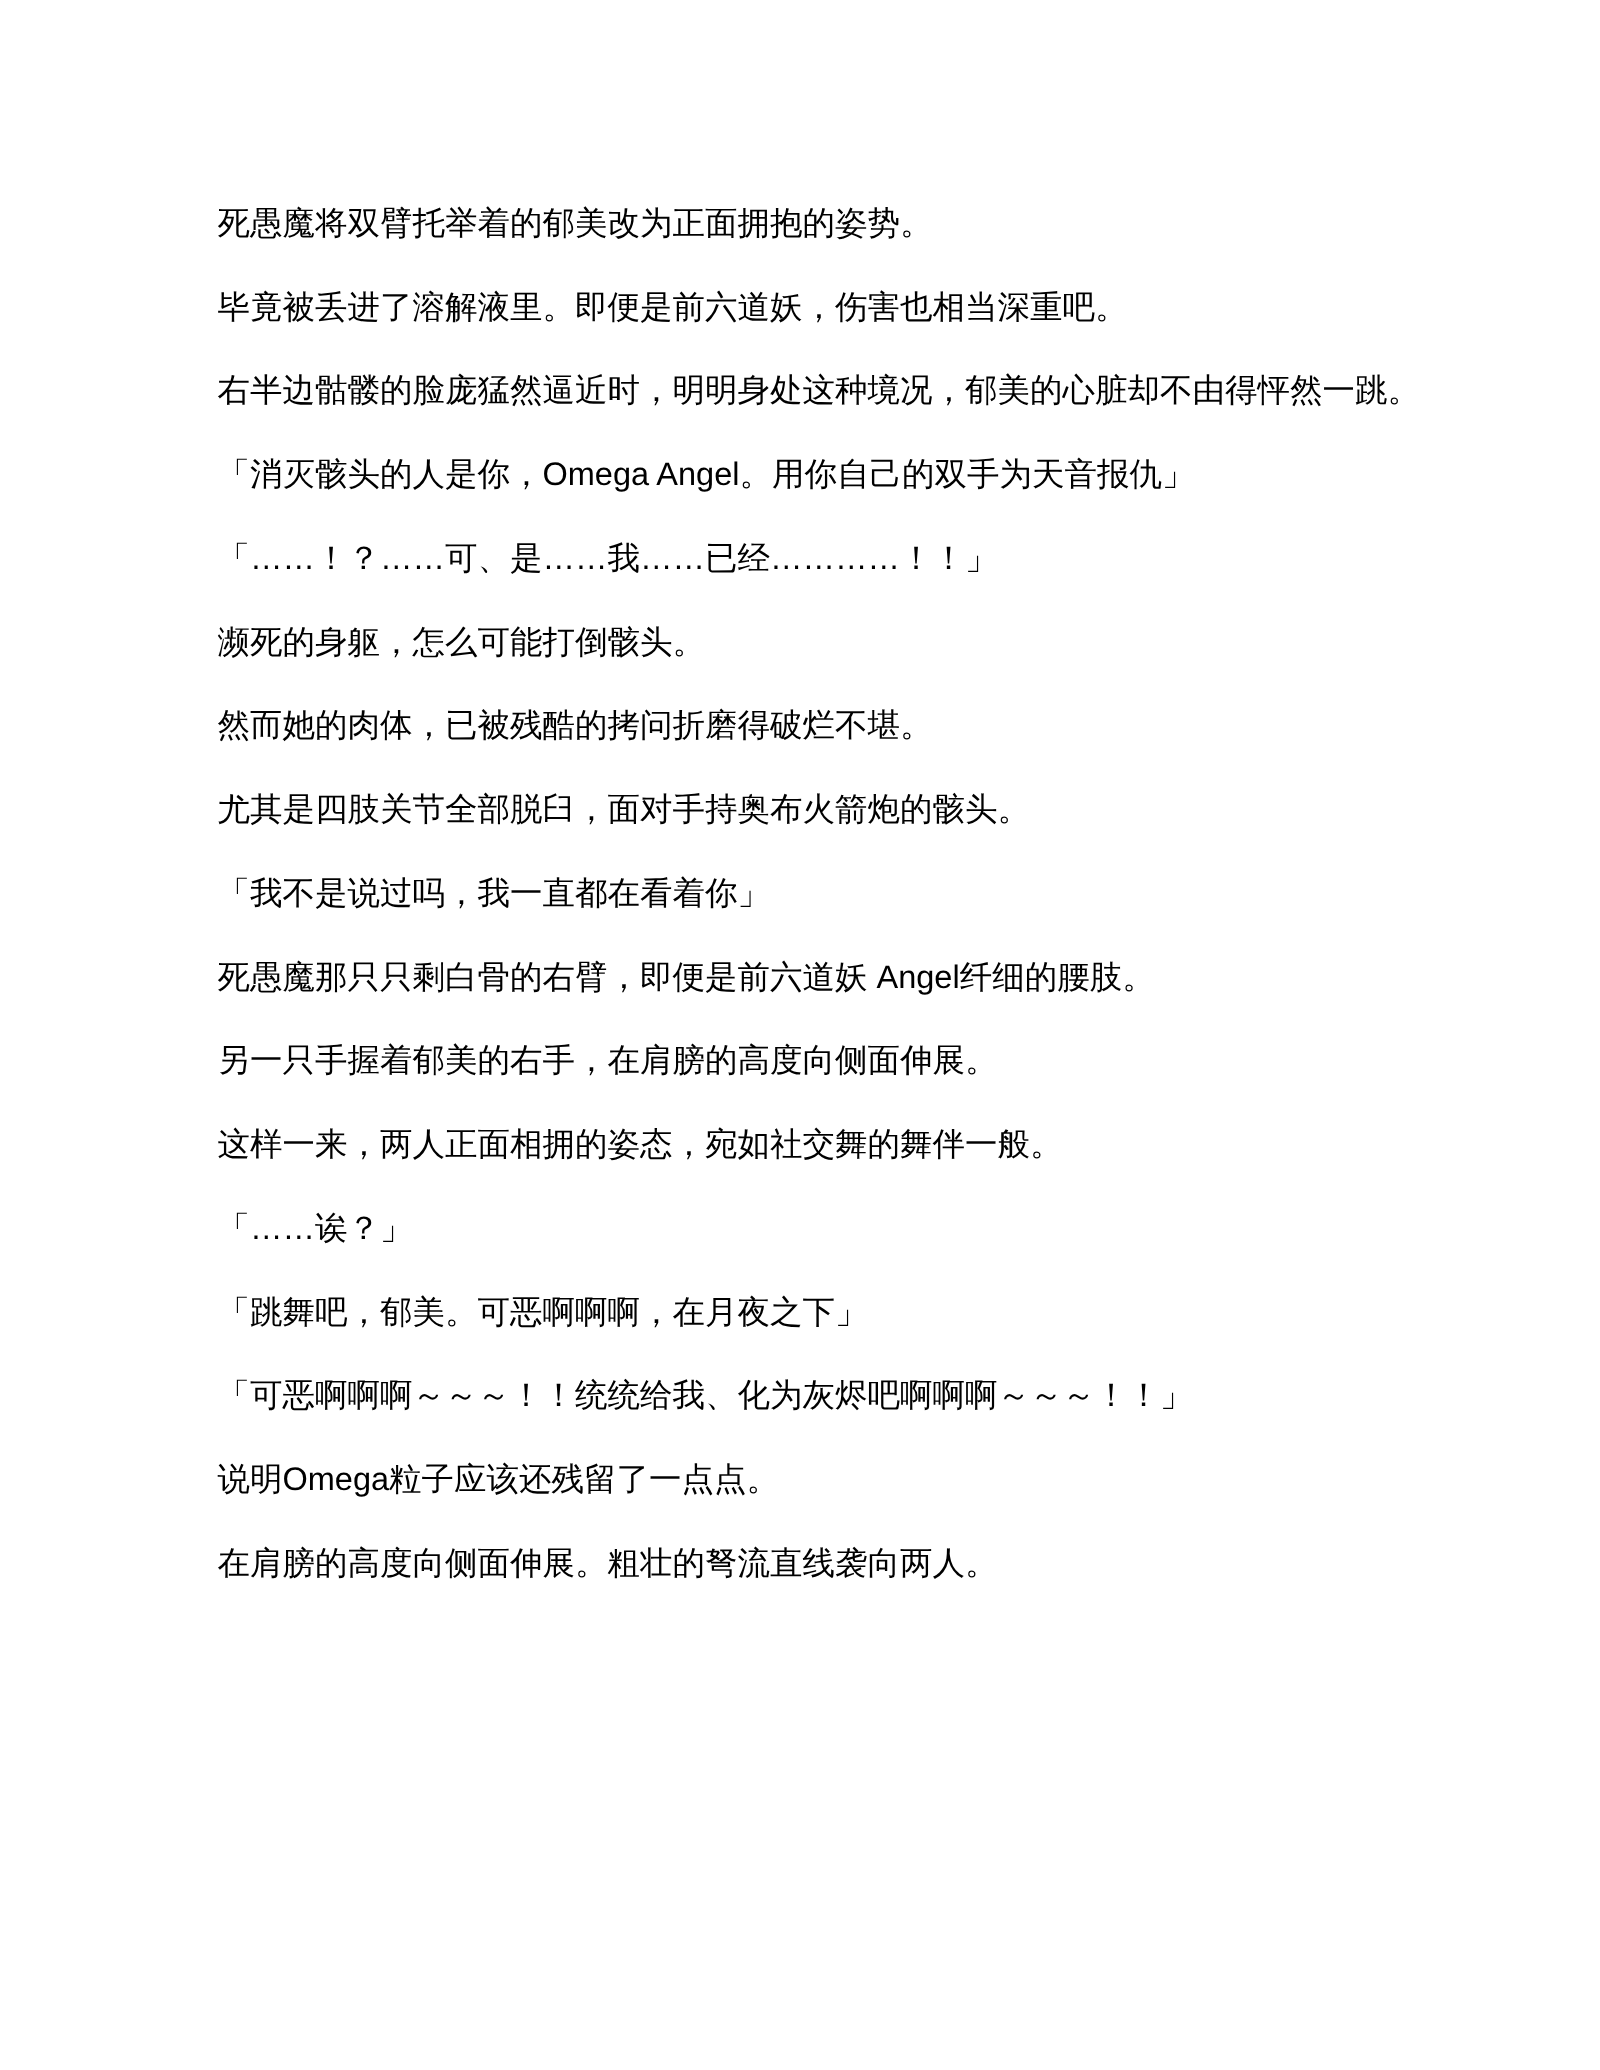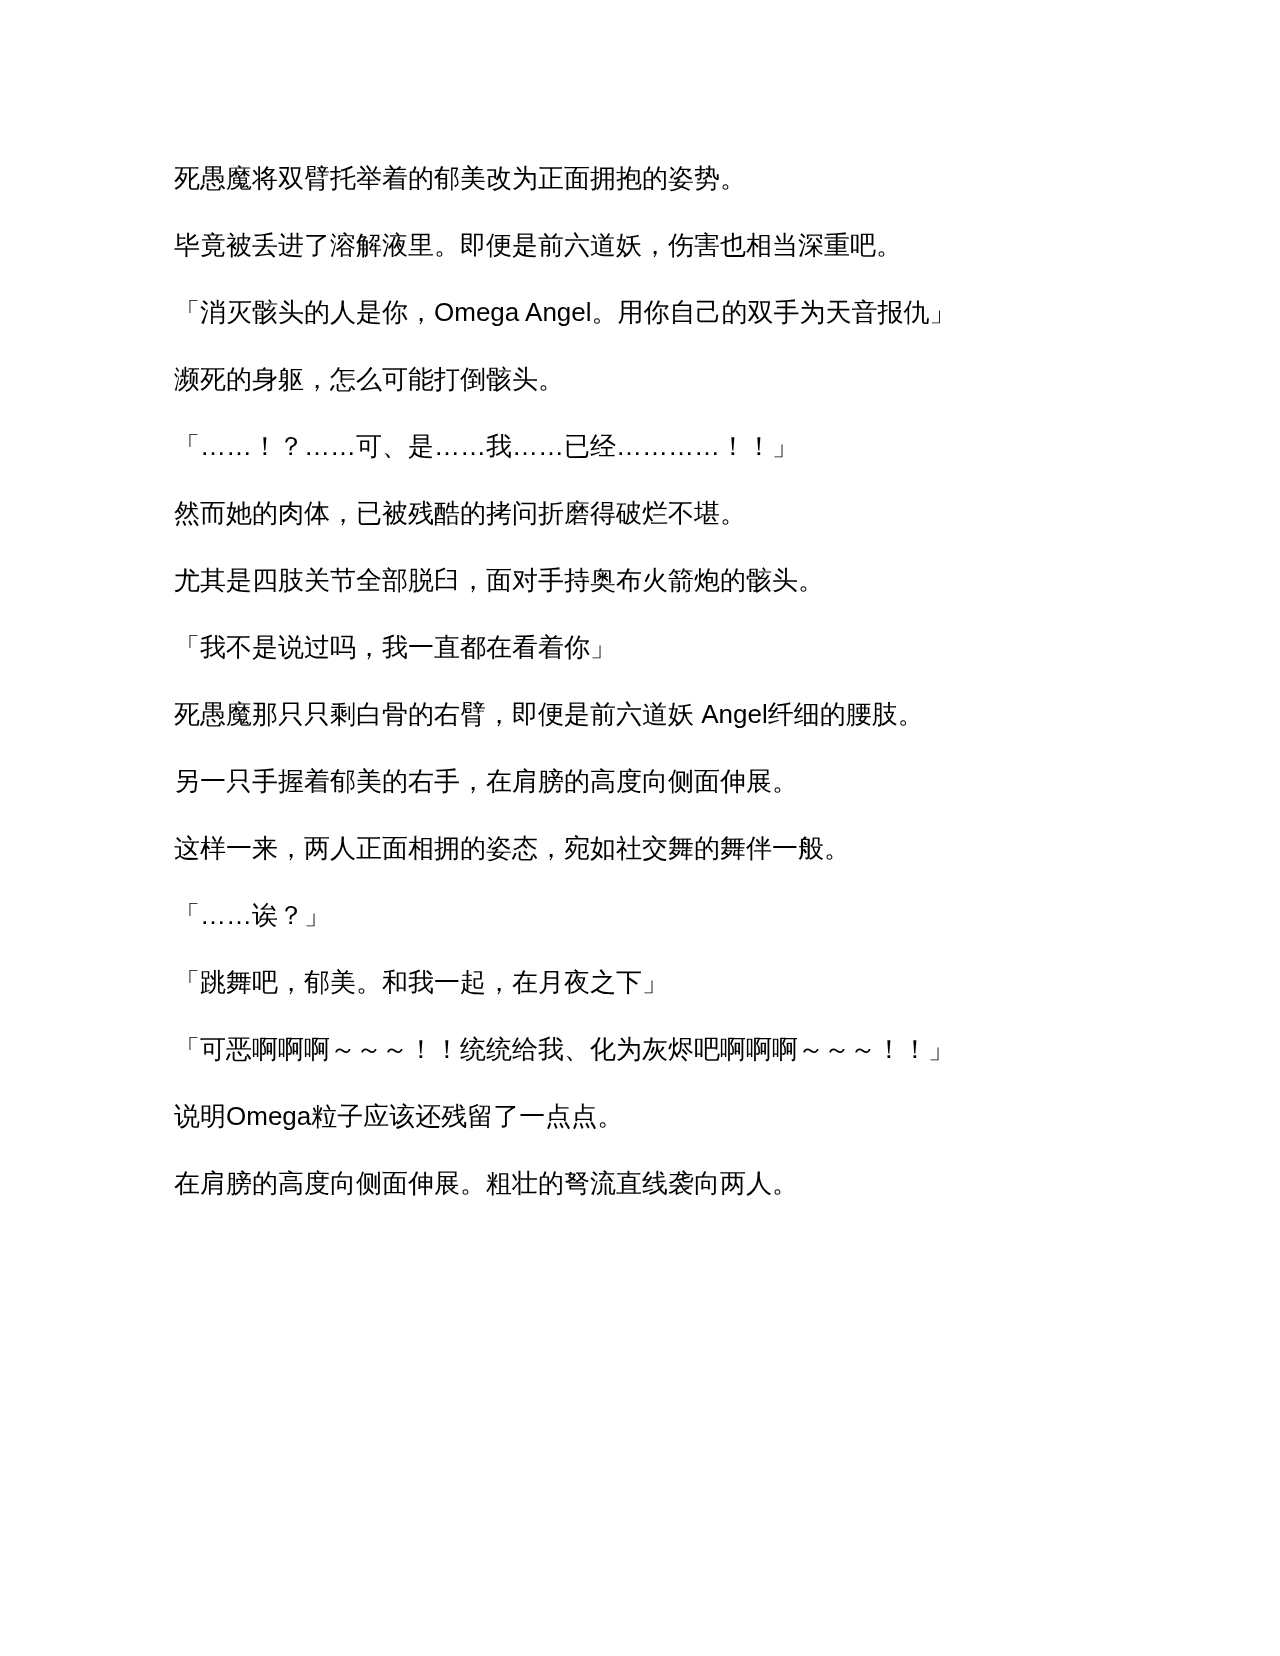--- a/index.html
+++ b/index.html
@@ -34,28 +34,29 @@
       font-weight: 400;
     }
   </style>
 </head>
 <body>
 
 <main class="page">
   <div class="text-block">
     <p class="para">死愚魔将双臂托举着的郁美改为正面拥抱的姿势。</p>
     <p class="para">毕竟被丢进了溶解液里。即便是前六道妖，伤害也相当深重吧。</p>
+    <p class="para">右半边骷髅的脸庞猛然逼近时，明明身处这种境况，郁美的心脏却不由得怦然一跳。</p>
     <p class="para">「消灭骸头的人是你，Omega Angel。用你自己的双手为天音报仇」</p>
+    <p class="para">「……！？……可、是……我……已经…………！！」</p>
     <p class="para">濒死的身躯，怎么可能打倒骸头。</p>
-    <p class="para">「……！？……可、是……我……已经…………！！」</p>
     <p class="para">然而她的肉体，已被残酷的拷问折磨得破烂不堪。</p>
     <p class="para">尤其是四肢关节全部脱臼，面对手持奥布火箭炮的骸头。</p>
     <p class="para">「我不是说过吗，我一直都在看着你」</p>
     <p class="para">死愚魔那只只剩白骨的右臂，即便是前六道妖 Angel纤细的腰肢。</p>
     <p class="para">另一只手握着郁美的右手，在肩膀的高度向侧面伸展。</p>
     <p class="para">这样一来，两人正面相拥的姿态，宛如社交舞的舞伴一般。</p>
     <p class="para">「……诶？」</p>
-    <p class="para">「跳舞吧，郁美。和我一起，在月夜之下」</p>
+    <p class="para">「跳舞吧，郁美。可恶啊啊啊，在月夜之下」</p>
     <p class="para">「可恶啊啊啊～～～！！统统给我、化为灰烬吧啊啊啊～～～！！」</p>
     <p class="para">说明Omega粒子应该还残留了一点点。</p>
     <p class="para">在肩膀的高度向侧面伸展。粗壮的弩流直线袭向两人。</p>
   </div>
 </main>
 
 </body></html>

